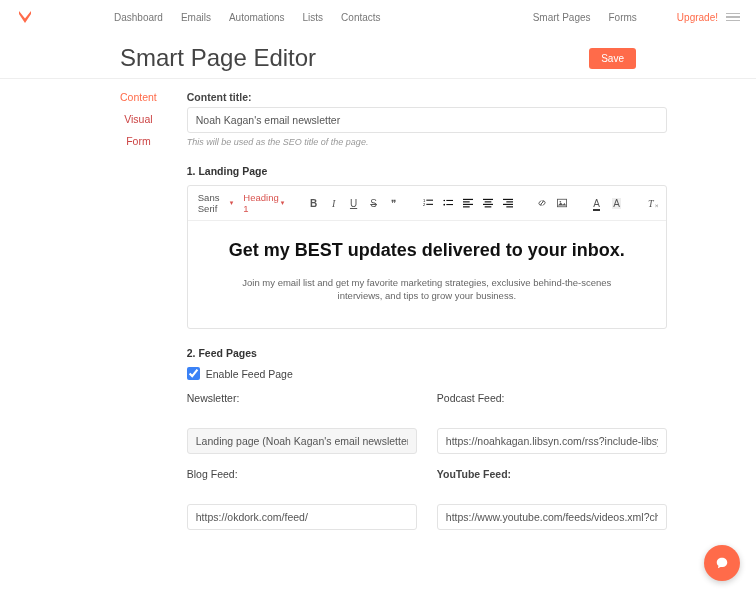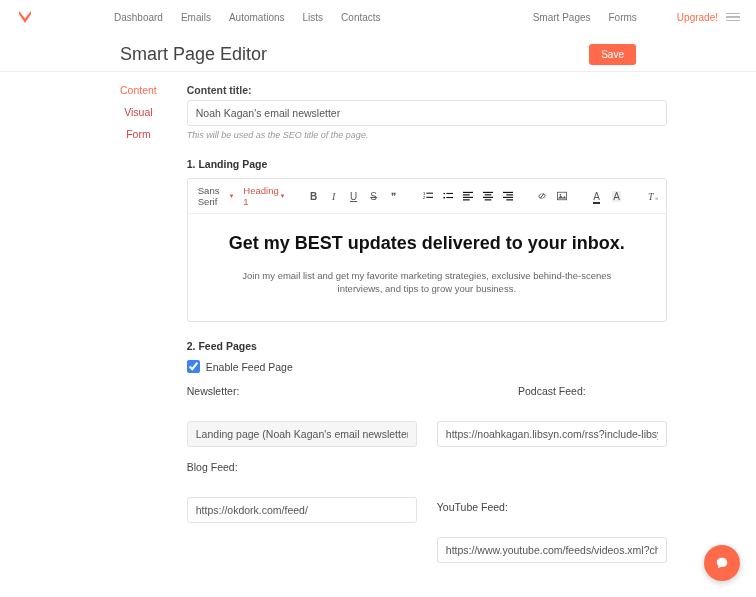--- a/index.html
+++ b/index.html
@@ -9,21 +9,21 @@
   .logo svg { width: 18px; height: 18px; }
   .nav-group { display: flex; gap: 18px; }
   .nav-item { color: #777; cursor: pointer; }
   .nav-spacer { flex: 1; }
   .nav-right { display: flex; gap: 18px; margin-right: 40px; }
   .upgrade { color: #ff6b4a; margin-right: 8px; }
   .menu-icon { display: inline-flex; flex-direction: column; gap: 2px; }
   .menu-icon span { display:block; width: 14px; height: 1.5px; background: #bbb; }
 
   .page-header { display: flex; align-items: center; padding: 10px 120px 6px 120px; border-bottom: 1px solid #eee; }
-  .page-title { font-size: 18px; font-weight: 400; color: #444; flex:1; }
+  .page-title { font-size: 24px; font-weight: 400; color: #444; flex:1; }
   .save-btn { background: #ff6b4a; color: #fff; border: none; border-radius: 3px; padding: 5px 12px; font-size: 10px; cursor: pointer; }
 
   .content-area { display: flex; padding: 12px 120px 20px 120px; gap: 30px; }
   .side-tabs { display: flex; flex-direction: column; gap: 10px; font-size: 10.5px; width: 60px; }
   .side-tab { color: #a33; cursor: pointer; text-align: center; }
   .side-tab.active { color: #ff6b4a; }
   .side-tab.sub { color: #c44; }
 
   .main-col { flex: 1; }
   .field-label { font-size: 10.5px; font-weight: 600; color: #444; margin-bottom: 4px; }
@@ -193,29 +193,29 @@
       <input type="checkbox" checked="" style="">
       <span>Enable Feed Page</span>
     </label>
 
     <div class="feed-grid">
       <div class="feed-cell">
         <div class="field-label" style="font-weight:400;">Newsletter:</div>
         <input class="text-input readonly" readonly="" value="Landing page (Noah Kagan's email newsletter)" style="">
       </div>
       <div class="feed-cell">
-        <div class="field-label" style="font-weight:400;text-align:center;">Podcast Feed:</div>
+        <div class="field-label" style="font-weight:400;">Podcast Feed:</div>
         <input class="text-input" value="https://noahkagan.libsyn.com/rss?include-libsyn" style="">
       </div>
       <div class="feed-cell">
         <div class="field-label" style="font-weight:400;">Blog Feed:</div>
         <input class="text-input" value="https://okdork.com/feed/" style="">
       </div>
       <div class="feed-cell">
-        <div class="field-label" style="font-weight:400;margin-top:40px;">YouTube Feed:</div>
+        <div class="field-label" style="font-weight:700;">YouTube Feed:</div>
         <input class="text-input" value="https://www.youtube.com/feeds/videos.xml?cha" style="">
       </div>
     </div>
 
   </div>
 </div>
 
 <div class="fab">
   <svg viewBox="0 0 24 24">
       <path fill="#fff" d="M12 3 C7 3 3 6.5 3 11 c0 2.3 1.2 4.4 3 5.8 L5 21 l4.6-2.3 C10.4 18.9 11.2 19 12 19 c5 0 9-3.5 9-8 S17 3 12 3 Z"></path>

